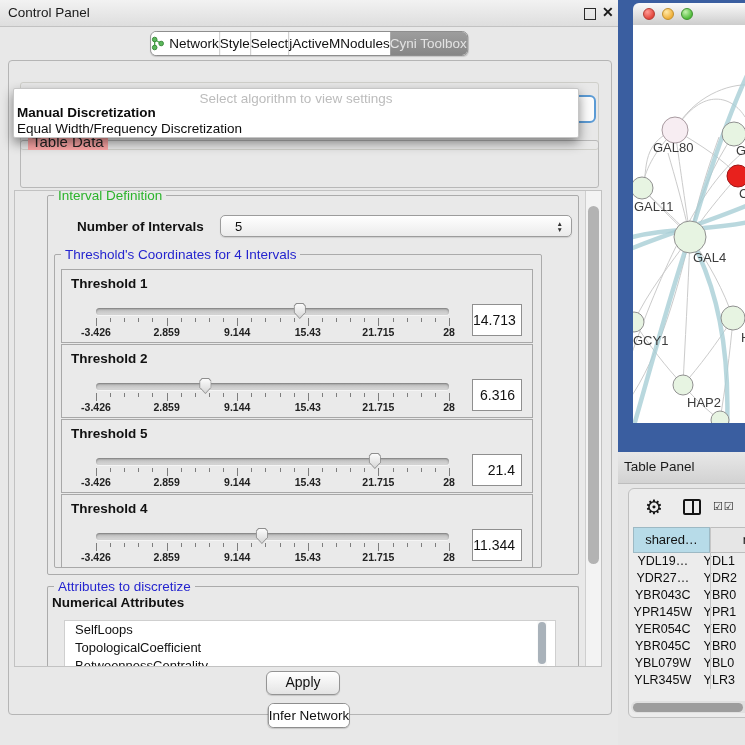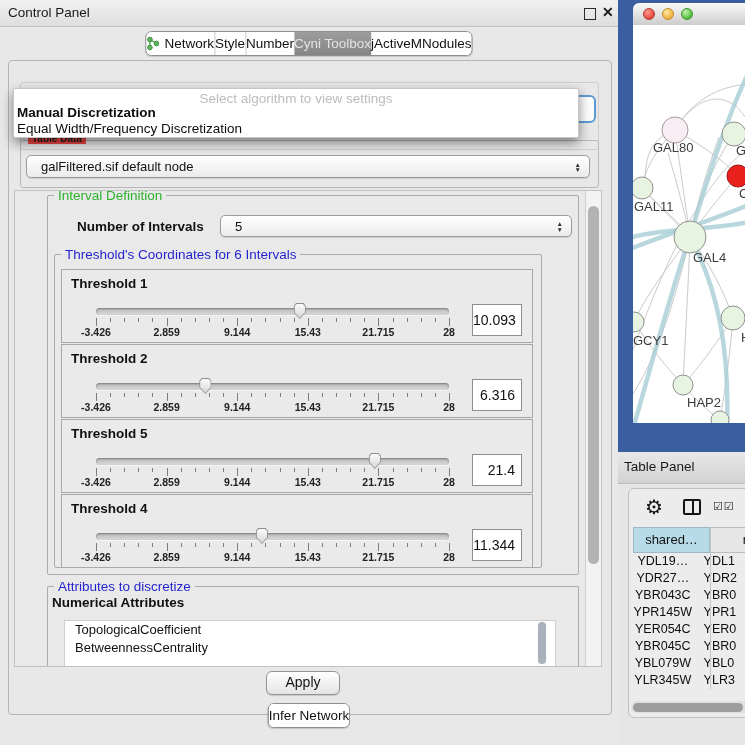--- a/index.html
+++ b/index.html
@@ -33,21 +33,21 @@
 
   
   #popup{left:13px;top:88px;width:564px;height:48px;background:#fff;border:1px solid #c6c6c6;border-radius:2px;box-shadow:0 5px 12px rgba(0,0,0,.45);z-index:10;}
   #popup-placeholder{left:0;top:2px;width:100%;text-align:center;color:#bcbcbc;font-size:13.5px;}
   .popup-item{left:3px;height:16px;font-size:13.5px;color:#0c0c0c;white-space:nowrap;}
   #popup-item-0{top:16px;font-weight:bold;}
   #popup-item-1{top:32px;}
 
   
   #tabledata-group{left:20px;top:140px;width:577px;height:46px;border:1px solid #b8b8b8;border-radius:3px;}
-  #tabledata-label{left:28px;top:133px;background:#ef4444;padding:0 4px;color:#222;font-size:10px;z-index:2;font-weight:bold;}
+  #tabledata-label{left:28px;top:133px;background:#fca5a5;padding:0 4px;color:#222;font-size:15px;z-index:2;}
   .combo{border:1px solid #9c9c9c;border-radius:5px;background:linear-gradient(#ffffff,#ebebeb);display:flex;align-items:center;box-shadow:0 1px 1px rgba(0,0,0,.12);}
   #tabledata-combo{left:26px;top:155px;width:564px;height:23px;padding-left:14px;box-sizing:border-box;}
   .combo-arrows{position:absolute;right:8px;top:50%;transform:translateY(-50%);display:flex;flex-direction:column;align-items:center;line-height:5.5px;font-size:6.5px;color:#333;}
 
   
   #scrollpane{left:14px;top:190px;width:586px;height:475px;border:1px solid #c2c2c2;background:#e9e9e9;overflow:hidden;}
   #v-scrollbar{right:0;top:0;width:15px;height:100%;background:#f3f3f3;border-left:1px solid #cfcfcf;}
   #v-thumb{left:2px;top:15px;width:11px;height:358px;background:#b3b3b3;border-radius:6px;}
 
   .group{position:absolute;border:1px solid #ababab;border-radius:2px;}
@@ -141,65 +141,58 @@
                 <circle cx="3.5" cy="11.5" r="2.3" fill="#5cb85c" stroke="#3d8b3d"></circle>
                 <circle cx="10" cy="7.5" r="2.3" fill="#5cb85c" stroke="#3d8b3d"></circle>
               </svg>
             </span>
             <span>Network</span>
           </div>
           <div class="seg">
             <span>Style</span>
           </div>
           <div class="seg">
-            <span>Number</span>
+            <span>Select</span>
+          </div>
+          <div class="seg">
+            <span>jActiveMNodules</span>
           </div>
           <div class="seg sel">
             <span>Cyni Toolbox</span>
-          </div>
-          <div class="seg">
-            <span>jActiveMNodules</span>
           </div>
         </div>
     </div>
 
     <div id="algo-group" class="abs"></div>
     <div id="algo-combo" class="abs"></div>
 
     <div id="popup" class="abs">
       <div id="popup-placeholder" class="abs">Select algorithm to view settings</div>
       <div id="popup-item-1" class="abs popup-item">Equal Width/Frequency Discretization</div>
       <div id="popup-item-0" class="abs popup-item">Manual Discretization</div>
     </div>
 
     <div id="tabledata-group" class="abs"></div>
     <div id="tabledata-label" class="abs">Table Data</div>
-    <div id="tabledata-combo" class="abs combo">
-      <span>galFiltered.sif default node</span>
-      <span class="combo-arrows">
-        <span>▲</span>
-          <span>▼</span>
-      </span>
-    </div>
 
     <div id="scrollpane" class="abs">
 
       <div id="interval-group" class="group">
         <span class="group-label lbl-green">Interval Definition</span>
         <div id="numint-label" class="abs">Number of Intervals</div>
         <div id="numint-combo" class="abs combo">
           <span>5</span>
           <span class="combo-arrows">
             <span>▲</span>
               <span>▼</span>
           </span>
         </div>
 
         <div id="thresholds-group" class="group">
-          <span class="group-label lbl-blue">Threshold's Coordinates for 6 Intervals</span>
+          <span class="group-label lbl-blue">Threshold's Coordinates for 4 Intervals</span>
           <div>
   <div class="threshold-box" style="top: 14px;">
     <div class="t-label">Threshold 1</div>
     <div class="slider">
       <div class="track"></div>
       <div class="thumb" style="left: 57.7197%;">
                     <div class="t-outer"></div>
                     <div class="t-inner"></div>
                   </div>
       <div class="ticks">
@@ -232,21 +225,21 @@
                   </div>
       <div class="tick-labels">
                     <span style="left: 0%;">-3.426</span>
                     <span style="left: 20%;">2.859</span>
                     <span style="left: 40%;">9.144</span>
                     <span style="left: 60%;">15.43</span>
                     <span style="left: 80%;">21.715</span>
                     <span style="left: 100%;">28</span>
                   </div>
     </div>
-    <div class="t-value">10.093</div>
+    <div class="t-value">14.713</div>
   </div>
 
   <div class="threshold-box" style="top: 89px;">
     <div class="t-label">Threshold 2</div>
     <div class="slider">
       <div class="track"></div>
       <div class="thumb" style="left: 30.9998%;">
                     <div class="t-outer"></div>
                     <div class="t-inner"></div>
                   </div>
@@ -386,20 +379,21 @@
     <div class="t-value">11.344</div>
   </div>
 </div>
         </div>
       </div>
 
       <div id="attrs-group" class="group">
         <span class="group-label lbl-blue">Attributes to discretize</span>
         <div id="numattr-label">Numerical Attributes</div>
         <div id="attr-list">
+            <div class="attr-item">SelfLoops</div>
             <div class="attr-item">TopologicalCoefficient</div>
             <div class="attr-item">BetweennessCentrality</div>
           </div>
         <div id="attr-vsb" style="left:489px;top:34px;">
           <div id="attr-vthumb"></div>
         </div>
       </div>
 
       <div id="v-scrollbar" class="abs">
         <div id="v-thumb" class="abs"></div>

